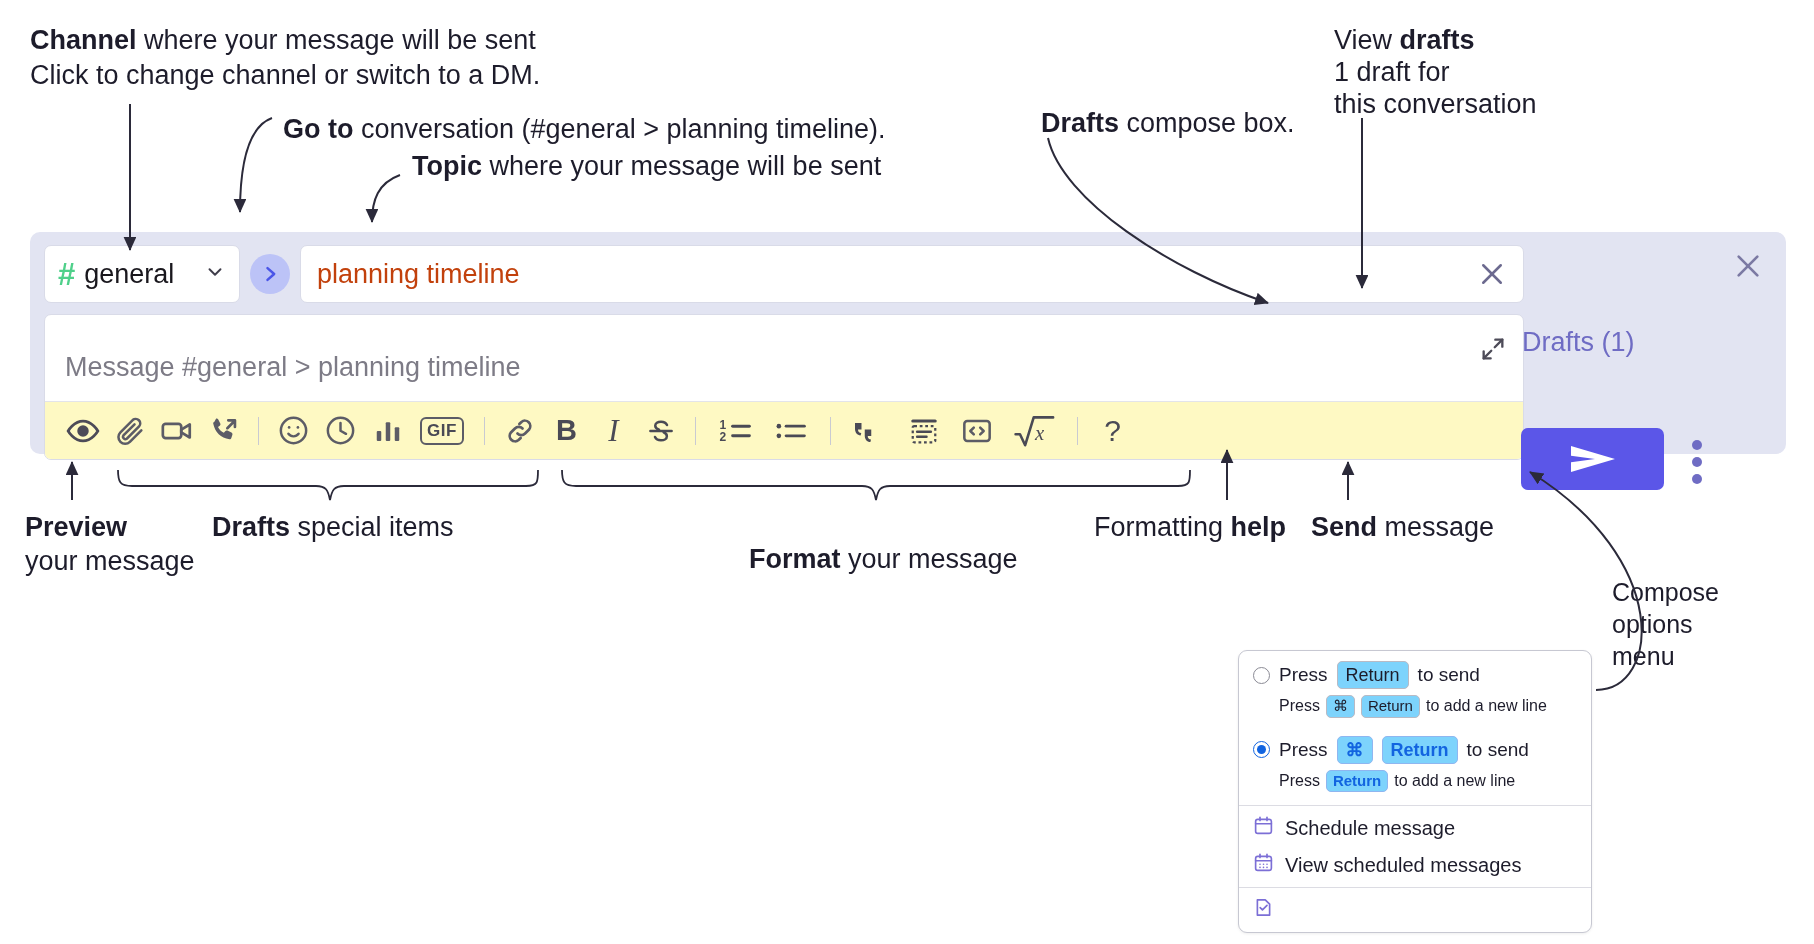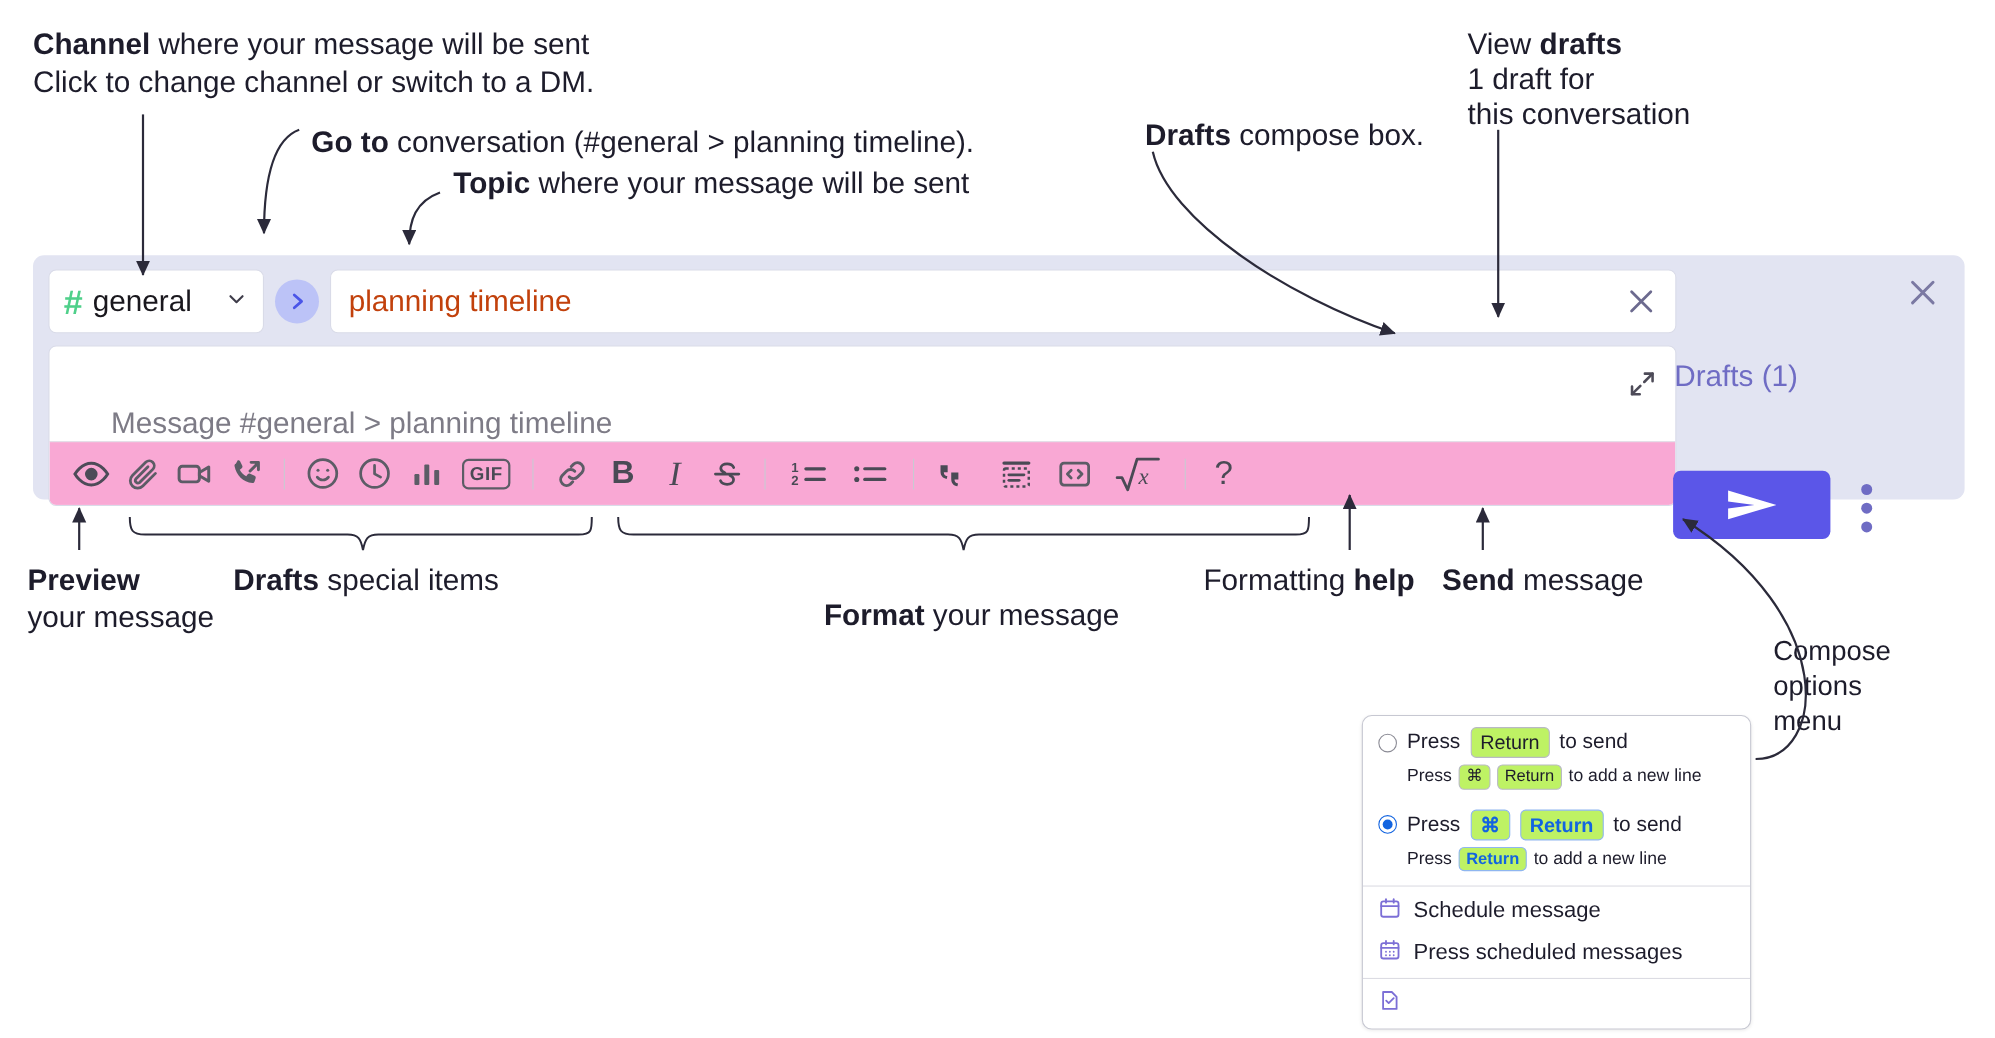--- a/index.html
+++ b/index.html
@@ -46,26 +46,26 @@
     flex:1; height:58px; background:#fff; border:1px solid #d9dbe8; border-radius:7px;
     display:flex; align-items:center; padding:0 16px;
   }
   #topic-value { font-size:27px; color:#c2410c; flex:1; }
   #topic-clear { cursor:pointer; display:flex; align-items:center; padding-left:8px; }
 
   #msgbox {
     margin-top:11px; background:#fff; border:1px solid #d9dbe8; border-radius:7px;
     width:100%; overflow:hidden;
   }
-  #msg-input-area { height:86px; position:relative; display:flex; align-items:flex-end;padding-left:36px; }
+  #msg-input-area { height:86px; position:relative; display:flex; align-items:center; }
   #msg-placeholder { font-size:27px; color:#7d7b86; padding:18px 0 0 20px; }
   #expand-btn { position:absolute; right:16px; top:20px; cursor:pointer; }
 
   #toolbar {
-    height:58px; background:#f9a8d4; border-top:1px solid #e3e4ea;
+    height:58px; background:#fef9c3; border-top:1px solid #e3e4ea;
     display:flex; align-items:center; padding:0 14px; gap:0;
   }
   .tb { width:47px; height:44px; display:flex; align-items:center; justify-content:center;
         cursor:pointer; color:#5c5c66; }
   .tb-sep { width:1px; height:28px; background:#c9cad2; margin:0 11px; }
   .tb-text { font-size:29px; font-weight:700; color:#4a4a55; line-height:1; }
   .tb-text.ital { font-family:"Liberation Serif", serif; font-style:italic; font-weight:400; font-size:31px; }
   .tb-q { font-size:30px; color:#4a4a55; font-weight:400; }
   .gif-box { border:2.4px solid #5c5c66; border-radius:6px; padding:2px 5px;
              font-size:17px; font-weight:700; letter-spacing:.5px; color:#4a4a55; }
@@ -88,21 +88,21 @@
     box-shadow:0 1px 3px rgba(0,0,0,.07);
     font-size:19px; color:#1d1c2b; overflow:hidden;
   }
   .opt-block { padding:10px 14px 6px 14px; }
   .opt-row { display:flex; align-items:center; gap:9px; }
   .radio { width:17px; height:17px; border-radius:50%; border:1.7px solid #8b8b95; flex:none;
            display:flex; align-items:center; justify-content:center; cursor:pointer; }
   .radio.on { border-color:#1264e0; }
   .radio.on::after { content:''; width:9px; height:9px; border-radius:50%; background:#1264e0; }
   .kbd { border:1px solid #b9bac4; border-radius:5px; padding:1px 8px; font-size:18px;
-         background:#bef264; display:inline-block; line-height:1.35; }
+         background:#7dd3fc; display:inline-block; line-height:1.35; }
   .kbd.blue { border-color:#8fb6f0; color:#1264e0; font-weight:700; }
   .opt-sub { display:flex; align-items:center; gap:6px; font-size:16px; margin:6px 0 2px 26px; }
   .opt-sub .kbd { font-size:15px; padding:0px 6px; }
   .menu-div { height:1px; background:#dcdce3; }
   .menu-item { display:flex; align-items:center; gap:11px; padding:9px 14px; cursor:pointer;
                font-size:20px;text-align:center; }
   .menu-item svg { flex:none; }
 </style>
 </head>
 <body>
@@ -402,21 +402,21 @@
           <line x1="8" y1="2.8" x2="8" y2="6.4"></line>
           <line x1="16" y1="2.8" x2="16" y2="6.4"></line>
           <circle cx="8" cy="14" r=".95" fill="#7c6fd6" stroke="none"></circle>
           <circle cx="12" cy="14" r=".95" fill="#7c6fd6" stroke="none"></circle>
           <circle cx="16" cy="14" r=".95" fill="#7c6fd6" stroke="none"></circle>
           <circle cx="8" cy="17.6" r=".95" fill="#7c6fd6" stroke="none"></circle>
           <circle cx="12" cy="17.6" r=".95" fill="#7c6fd6" stroke="none"></circle>
           <circle cx="16" cy="17.6" r=".95" fill="#7c6fd6" stroke="none"></circle>
         </svg>
     </span>
-    <span>Press scheduled messages</span>
+    <span>View scheduled messages</span>
   </div>
 
   <div class="menu-div"></div>
 
   <div class="menu-item">
     <span>
       <svg width="21" height="21" viewBox="0 0 24 24" fill="none" stroke="#7c6fd6" stroke-width="1.9" stroke-linecap="round" stroke-linejoin="round">
           <path d="M5 3.2h9l5 5v12.6H5z"></path>
           <polyline points="8.2 12.2 10.8 14.8 16 9.6"></polyline>
         </svg>

